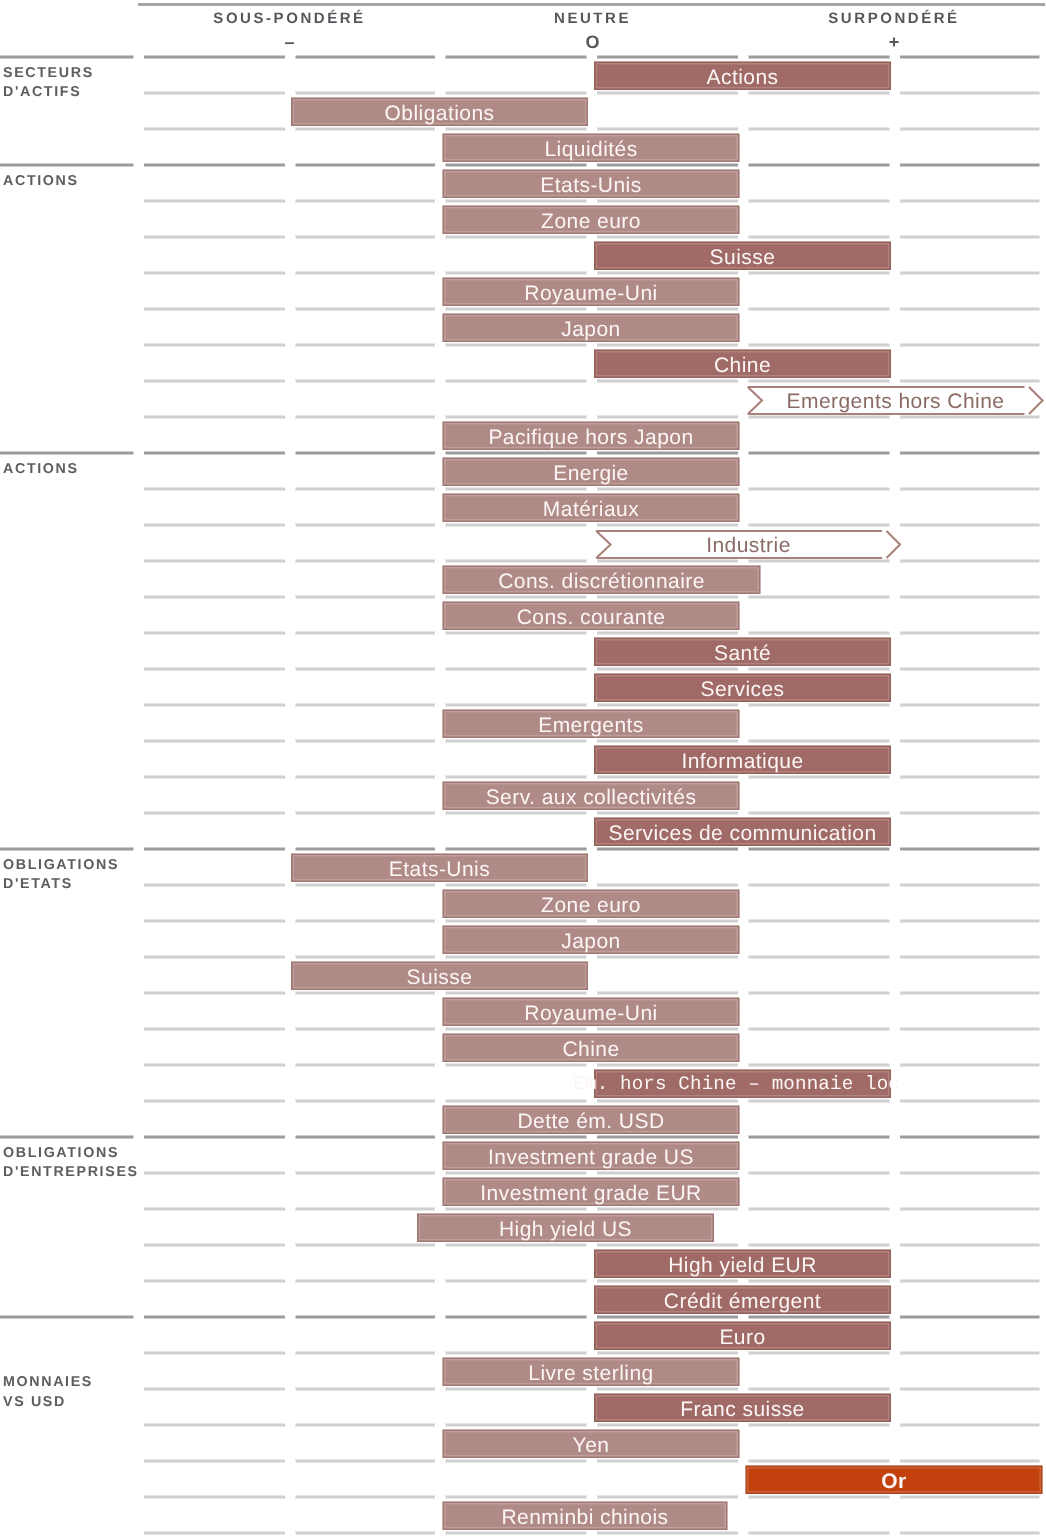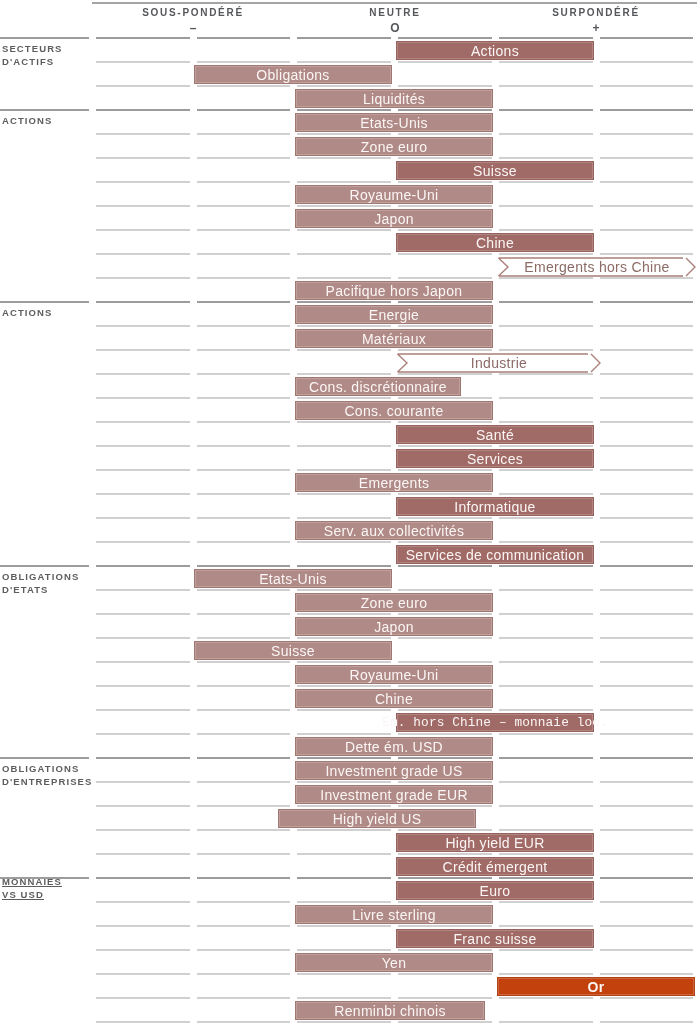--- a/index.html
+++ b/index.html
@@ -166,21 +166,21 @@
       <svg width="206" height="20" viewBox="0 0 206 20" class="arrow" style="left: 396px; top: 352.5px;">
         <path d="M1.5,1 L11,10 L1.5,19 M1.5,1 H192 M1.5,19 H192 M195,1 L204,10 L195,19" fill="none" stroke="#ab7f7a" stroke-width="1.4"></path>
         <text x="103" y="15" text-anchor="middle" fill="#8a6b66" font-size="14" letter-spacing="0.3">Industrie</text>
       </svg>
       <div class="gl" style="left: 96px; width: 93.5px; top: 373px;"></div>
       <div class="gl" style="left: 196.5px; width: 93.5px; top: 373px;"></div>
       <div class="gl" style="left: 297px; width: 93.5px; top: 373px;"></div>
       <div class="gl" style="left: 397.5px; width: 94px; top: 373px;"></div>
       <div class="gl" style="left: 498.5px; width: 94px; top: 373px;"></div>
       <div class="gl" style="left: 599.5px; width: 93.5px; top: 373px;"></div>
-      <div class="bar light" style="left: 295px; width: 166px; top: 377px;">Cons. discrétionnaire</div>
+      <div class="bar light" style="left: 295px; width: 212px; top: 377px;">Cons. discrétionnaire</div>
       <div class="gl" style="left: 96px; width: 93.5px; top: 397px;"></div>
       <div class="gl" style="left: 196.5px; width: 93.5px; top: 397px;"></div>
       <div class="gl" style="left: 297px; width: 93.5px; top: 397px;"></div>
       <div class="gl" style="left: 397.5px; width: 94px; top: 397px;"></div>
       <div class="gl" style="left: 498.5px; width: 94px; top: 397px;"></div>
       <div class="gl" style="left: 599.5px; width: 93.5px; top: 397px;"></div>
       <div class="bar light" style="left: 295px; width: 198px; top: 401px;">Cons. courante</div>
       <div class="gl" style="left: 96px; width: 93.5px; top: 421px;"></div>
       <div class="gl" style="left: 196.5px; width: 93.5px; top: 421px;"></div>
       <div class="gl" style="left: 297px; width: 93.5px; top: 421px;"></div>
@@ -317,21 +317,21 @@
       <div class="gl" style="left: 498.5px; width: 94px; top: 829px;"></div>
       <div class="gl" style="left: 599.5px; width: 93.5px; top: 829px;"></div>
       <div class="bar dark" style="left: 396px; width: 198px; top: 833px;">High yield EUR</div>
       <div class="gl" style="left: 96px; width: 93.5px; top: 853px;"></div>
       <div class="gl" style="left: 196.5px; width: 93.5px; top: 853px;"></div>
       <div class="gl" style="left: 297px; width: 93.5px; top: 853px;"></div>
       <div class="gl" style="left: 397.5px; width: 94px; top: 853px;"></div>
       <div class="gl" style="left: 498.5px; width: 94px; top: 853px;"></div>
       <div class="gl" style="left: 599.5px; width: 93.5px; top: 853px;"></div>
       <div class="bar dark" style="left: 396px; width: 198px; top: 857px;">Crédit émergent</div>
-      <div class="gutter-label" style="top: 875px; text-decoration: underline;">
+      <div class="gutter-label" style="top: 915px;">
         <div>MONNAIES</div>
         <div>VS USD</div>
       </div>
       <div class="gl dark" style="left: 0px; width: 89px; top: 877px;"></div>
       <div class="gl dark" style="left: 96px; width: 93.5px; top: 877px;"></div>
       <div class="gl dark" style="left: 196.5px; width: 93.5px; top: 877px;"></div>
       <div class="gl dark" style="left: 297px; width: 93.5px; top: 877px;"></div>
       <div class="gl dark" style="left: 397.5px; width: 94px; top: 877px;"></div>
       <div class="gl dark" style="left: 498.5px; width: 94px; top: 877px;"></div>
       <div class="gl dark" style="left: 599.5px; width: 93.5px; top: 877px;"></div>

